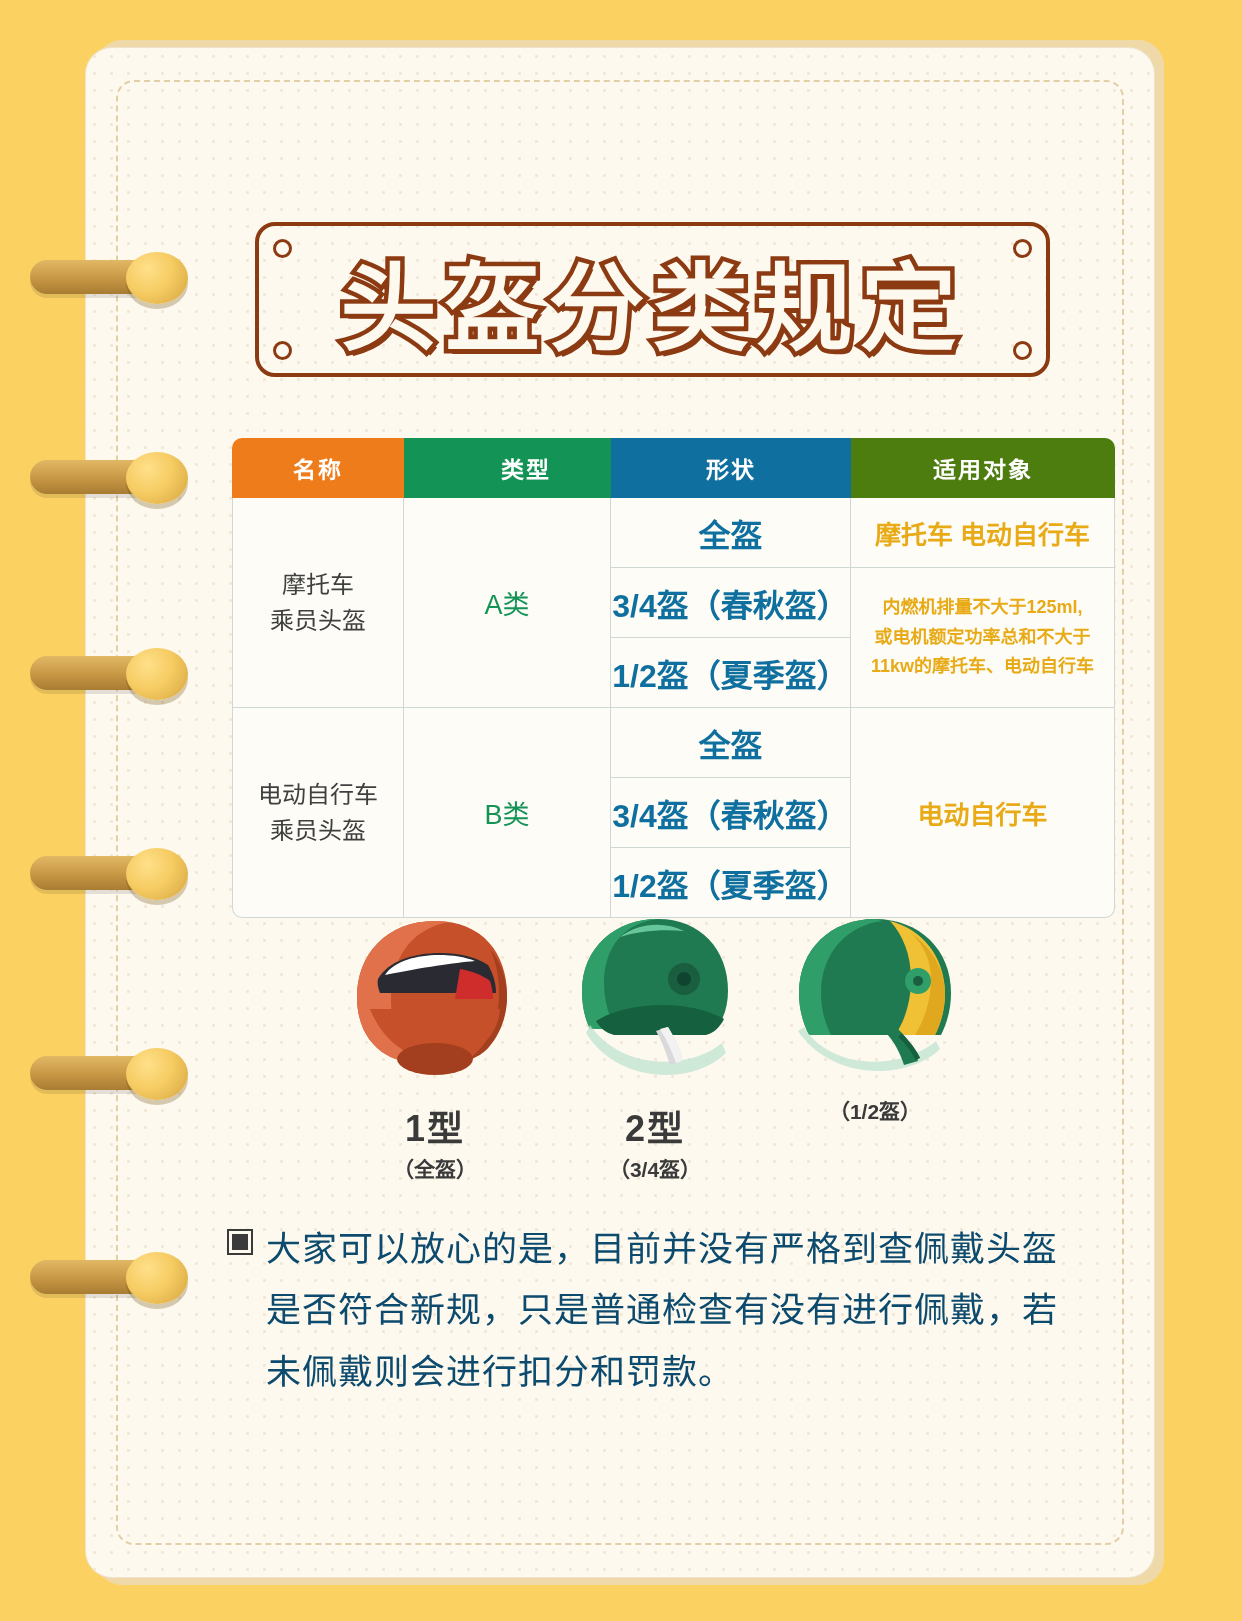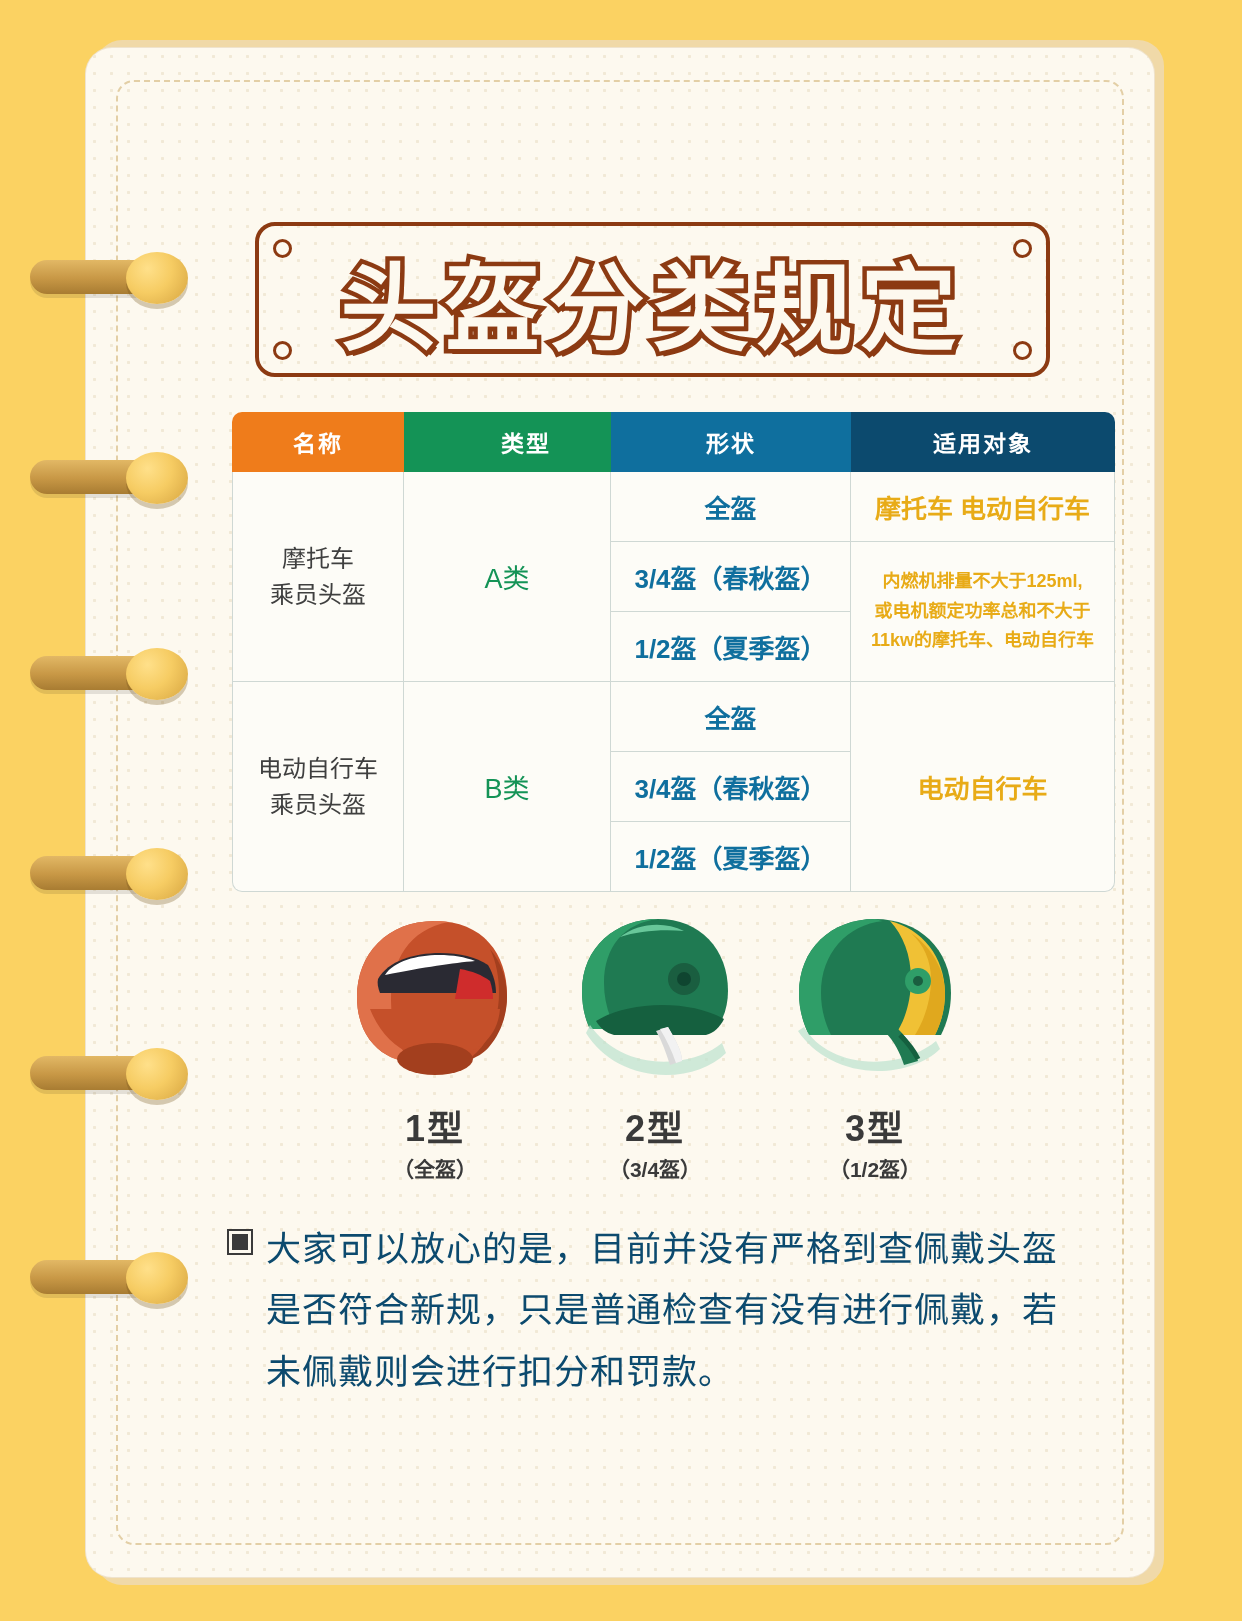--- a/index.html
+++ b/index.html
@@ -112,39 +112,39 @@
     color: #fdf9ef;
     -webkit-text-stroke: 9px #8c3a12;
     paint-order: stroke fill;
     text-shadow: 4px 5px 0 #8c3a12;
     white-space: nowrap;
   }
   
   .table {
     position: absolute;
     left: 232px;
-    top: 412px;
+    top: 438px;
     width: 838px;
     border-collapse: separate;
     border-spacing: 0;
     table-layout: fixed;
     border-radius: 15px;
   }
   .table th {
     height: 58px;
     font-size: 23px;
     font-weight: bold;
     color: #ffffff;
     text-align: center;
     letter-spacing: 2px;
   }
   .th-name  { background: #ef7c1b; border-radius: 10px 0 0 0; }
   .th-type  { background: #149356; padding-left: 38px; }
   .th-shape { background: #0f6f9e; }
-  .th-user  { background: #0c4a6e; border-radius: 0 10px 0 0; }
+  .th-user  { background: #4d7c0f; border-radius: 0 10px 0 0; }
   .table td {
     border-right: 1px solid #cfd8d4;
     border-bottom: 1px solid #cfd8d4;
     text-align: center;
     vertical-align: middle;
     background: #fdfcf7;
   }
   .table td.first { border-left: 1px solid #cfd8d4; }
   .table td.last  { border-right: 1px solid #cfd8d4; }
   .cell-name {
@@ -152,21 +152,21 @@
     color: #3f3f3f;
     line-height: 1.5;
     font-weight: 500;
   }
   .cell-type {
     font-size: 27px;
     color: #149356;
     font-weight: normal;
   }
   .cell-shape {
-    font-size: 26px;
+    font-size: 32px;
     color: #0f6f9e;
     font-weight: bold;
     height: 67px;
   }
   .cell-user-main {
     font-size: 26px;
     color: #e8ab17;
     font-weight: bold;
   }
   .cell-user-note {
@@ -363,21 +363,20 @@
       <path d="M95 10c-44 0-76 30-76 74 0 16 4 30 10 42h132c6-12 10-26 10-42 0-44-32-74-76-74z" fill="#1f7a52"></path>
       <path d="M95 10c-44 0-76 30-76 74 0 16 4 30 10 42h22c-6-12-10-26-10-42 0-40 26-68 62-72-3 0-6-2-8-2z" fill="#2f9e68"></path>
       <path d="M110 12c32 8 55 36 55 72 0 16-4 30-10 42h-40c10-14 16-34 16-56 0-24-8-44-21-58z" fill="#f0c135"></path>
       <path d="M131 24c20 14 34 36 34 60 0 16-4 30-10 42h-20c10-16 16-36 16-56 0-18-7-34-20-46z" fill="#e0a81e"></path>
       <circle cx="138" cy="72" r="13" fill="#2f9e68"></circle>
       <circle cx="138" cy="72" r="5" fill="#1a5e40"></circle>
       <path d="M24 118c14 24 46 38 82 34 20-2 38-10 50-20l4 8c-14 14-38 22-62 22-34 0-64-16-80-40z" fill="#bfe3d0" opacity="0.75"></path>
       <path d="M118 120c10 10 18 22 20 32l-14 4c-4-12-10-24-18-32z" fill="#1f7a52"></path>
       <path d="M120 126c8 8 14 16 18 24" stroke="#15603f" stroke-width="5" fill="none"></path>
     </svg>
-    <div class="helmet-label">3型</div>
     <div class="helmet-sub">（1/2盔）</div>
   </div>
 </div>
 
 <div class="note">
   <span class="note-bullet"></span>
   <div class="note-text">大家可以放心的是，目前并没有严格到查佩戴头盔是否符合新规，只是普通检查有没有进行佩戴，若未佩戴则会进行扣分和罚款。</div>
 </div>
 
 </body></html>

